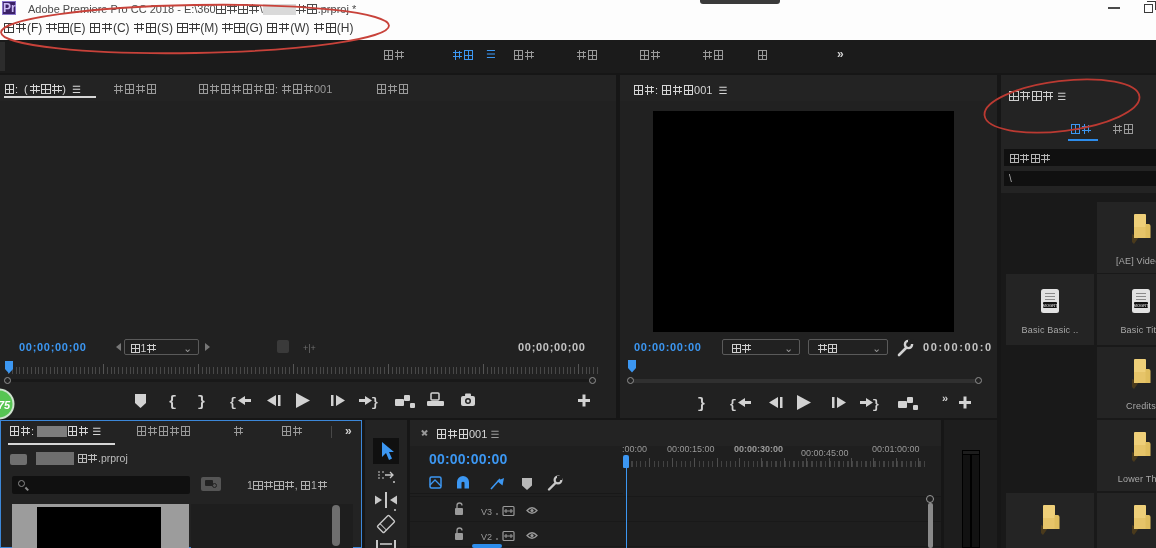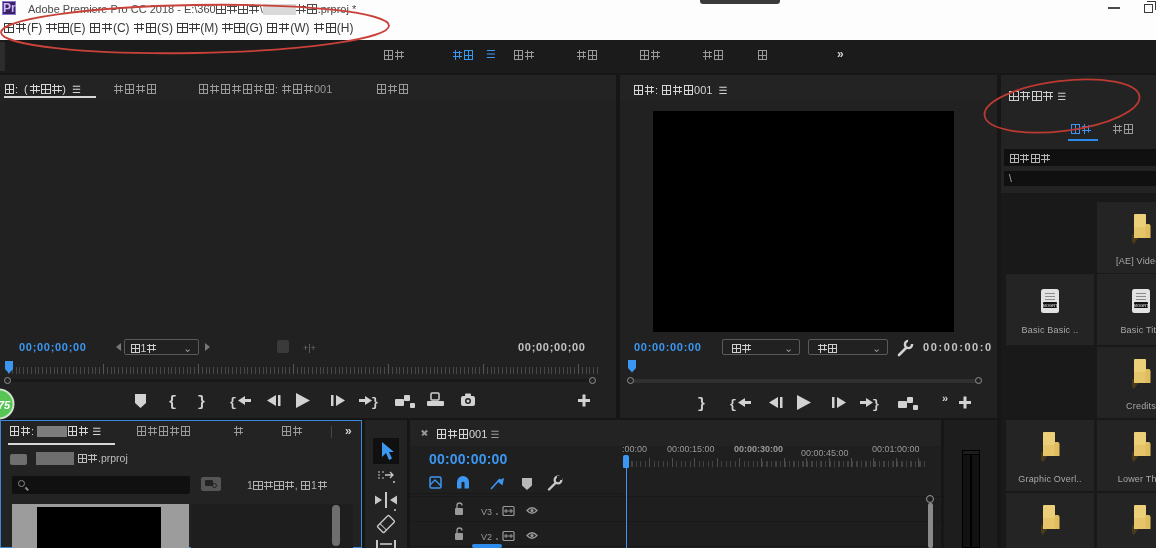--- a/index.html
+++ b/index.html
@@ -190,26 +190,20 @@
           <rect x="5" y="11" width="10" height="1" fill="#8a8a8a"></rect>
           <rect x="3" y="14" width="14" height="6" rx="1" fill="#111"></rect>
           <text x="10" y="18.6" font-size="4" fill="#fff" text-anchor="middle" font-family="Liberation Sans">MOGRT</text>
         </svg><p>Basic Tit..</p></div>
     <div class="tile" style="left:96px;top:154px;width:88px;height:71px;background:#242424;"><svg width="19" height="31" viewBox="0 0 19 31" style="margin-top:12px;">
           <polygon points="0,20 7,23 2,30 0,28" fill="#4a3a1c"></polygon>
           <rect x="2" y="0" width="12" height="24" rx="1" fill="#eecf79"></rect>
           <rect x="2" y="13" width="12" height="11" fill="#e6c469"></rect>
           <path d="M13.5,10 h3.5 q1.5,0.5 1.5,2 v12 h-5 z" fill="#dfbd5e"></path>
         </svg><p>Credits</p></div>
-    <div class="tile" style="left:5px;top:227px;width:88px;height:71px;background:#242424;"><svg width="19" height="31" viewBox="0 0 19 31" style="margin-top:12px;">
-          <polygon points="0,20 7,23 2,30 0,28" fill="#4a3a1c"></polygon>
-          <rect x="2" y="0" width="12" height="24" rx="1" fill="#eecf79"></rect>
-          <rect x="2" y="13" width="12" height="11" fill="#e6c469"></rect>
-          <path d="M13.5,10 h3.5 q1.5,0.5 1.5,2 v12 h-5 z" fill="#dfbd5e"></path>
-        </svg><p>Graphic Overl..</p></div>
     <div class="tile" style="left:96px;top:227px;width:88px;height:71px;background:#242424;"><svg width="19" height="31" viewBox="0 0 19 31" style="margin-top:12px;">
           <polygon points="0,20 7,23 2,30 0,28" fill="#4a3a1c"></polygon>
           <rect x="2" y="0" width="12" height="24" rx="1" fill="#eecf79"></rect>
           <rect x="2" y="13" width="12" height="11" fill="#e6c469"></rect>
           <path d="M13.5,10 h3.5 q1.5,0.5 1.5,2 v12 h-5 z" fill="#dfbd5e"></path>
         </svg><p>Lower Thi..</p></div>
     <div class="tile" style="left:5px;top:300px;width:88px;height:55px;background:#242424;"><svg width="19" height="31" viewBox="0 0 19 31" style="margin-top:12px;">
           <polygon points="0,20 7,23 2,30 0,28" fill="#4a3a1c"></polygon>
           <rect x="2" y="0" width="12" height="24" rx="1" fill="#eecf79"></rect>
           <rect x="2" y="13" width="12" height="11" fill="#e6c469"></rect>

